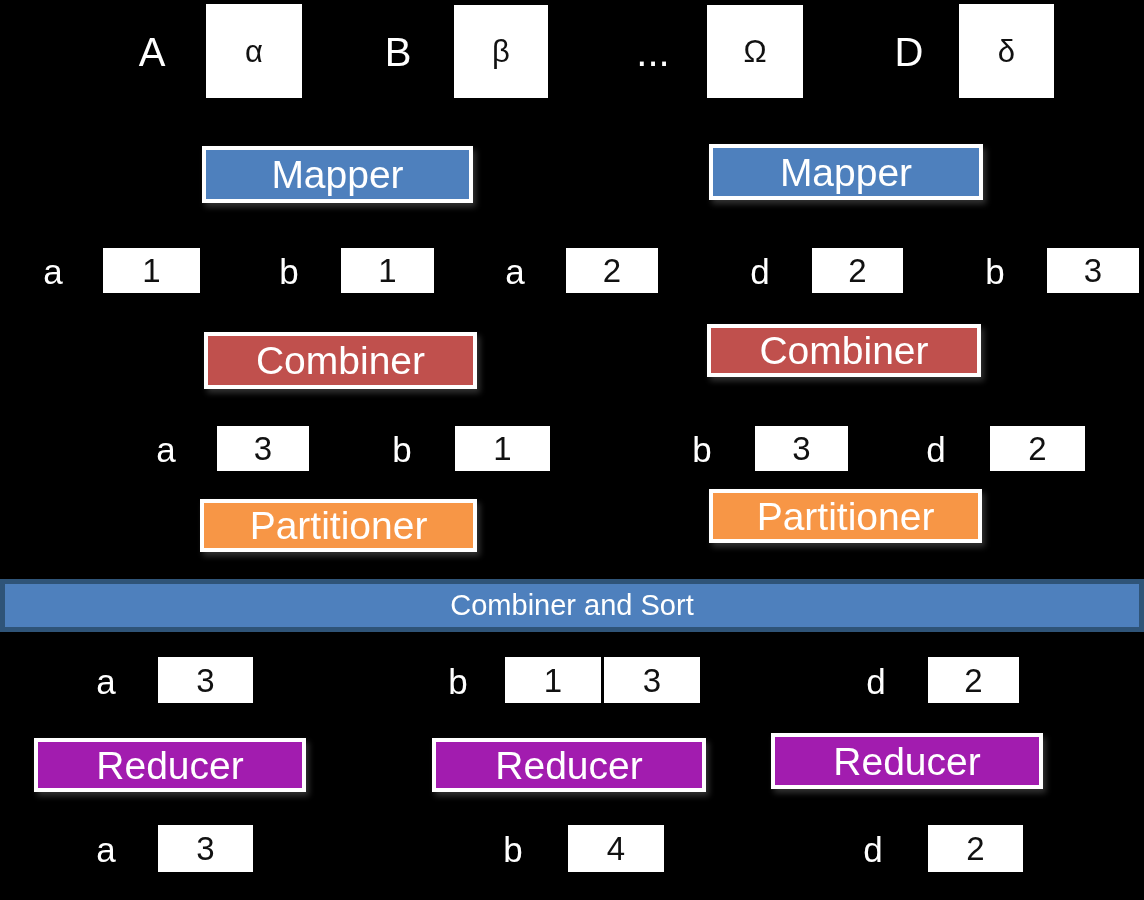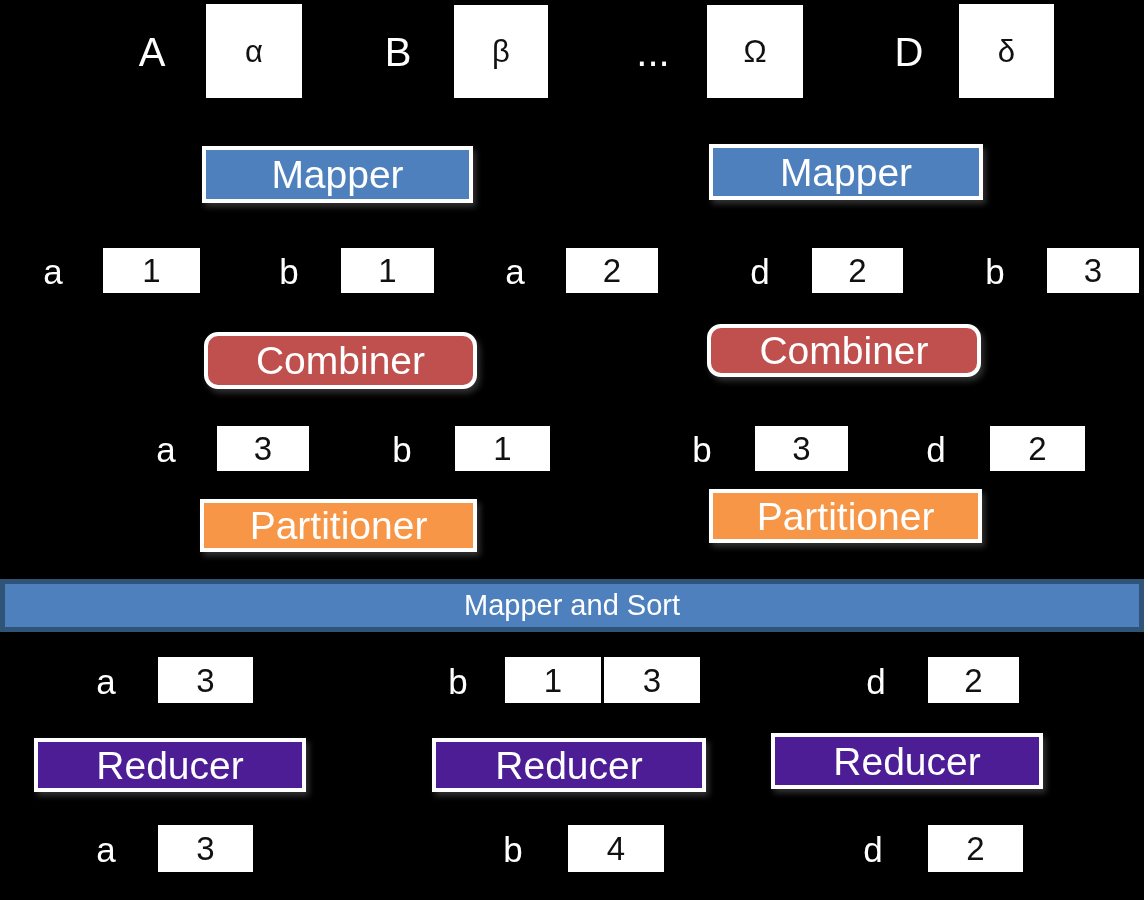--- a/index.html
+++ b/index.html
@@ -22,23 +22,23 @@
   .toplabel { font-size:40px; }
   
   .stage {
     position:absolute; box-sizing:border-box;
     border:4px solid #fff; color:#fff;
     display:flex; align-items:center; justify-content:center;
     font-size:39px; line-height:1;
     box-shadow:3px 4px 6px rgba(110,110,110,0.45);
   }
   .mapper      { background:#4e80bd; }
-  .combiner    { background:#c0504d;border-radius:14px; }
+  .combiner    { background:#c0504d; }
   .partitioner { background:#f79646; }
-  .reducer     { background:#4c1d95; }
+  .reducer     { background:#a21caf; }
   .shufflebar {
     position:absolute; box-sizing:border-box;
     left:0; top:579px; width:1144px; height:53px;
     background:#4e80bd; border:5px solid #2f5478;
     color:#fff; display:flex; align-items:center; justify-content:center;
     font-size:29px; line-height:1;
   }
   .dualbox { position:absolute; display:flex; gap:3px; }
   .dualbox .cell {
     background:#fff; color:#111; flex:1;
@@ -92,21 +92,21 @@
 
   <div class="klabel" style="left:702px; top:449px;">b</div>
   <div class="wbox" style="left:755px; top:426px; width:93px; height:45px;">3</div>
 
   <div class="klabel" style="left:936px; top:449px;">d</div>
   <div class="wbox" style="left:990px; top:426px; width:95px; height:45px;">2</div>
 
   <div class="stage partitioner" style="left:200px; top:499px; width:277px; height:53px;">Partitioner</div>
   <div class="stage partitioner" style="left:709px; top:489px; width:273px; height:54px;">Partitioner</div>
 
-  <div class="shufflebar">Mapper and Sort</div>
+  <div class="shufflebar">Combiner and Sort</div>
 
   <div class="klabel" style="left:106px; top:681px;">a</div>
   <div class="wbox" style="left:158px; top:657px; width:95px; height:46px;">3</div>
 
   <div class="klabel" style="left:458px; top:681px;">b</div>
   <div class="dualbox" style="left:505px; top:657px; width:195px; height:46px;">
     <div class="cell">1</div>
     <div class="cell">3</div>
   </div>
 

